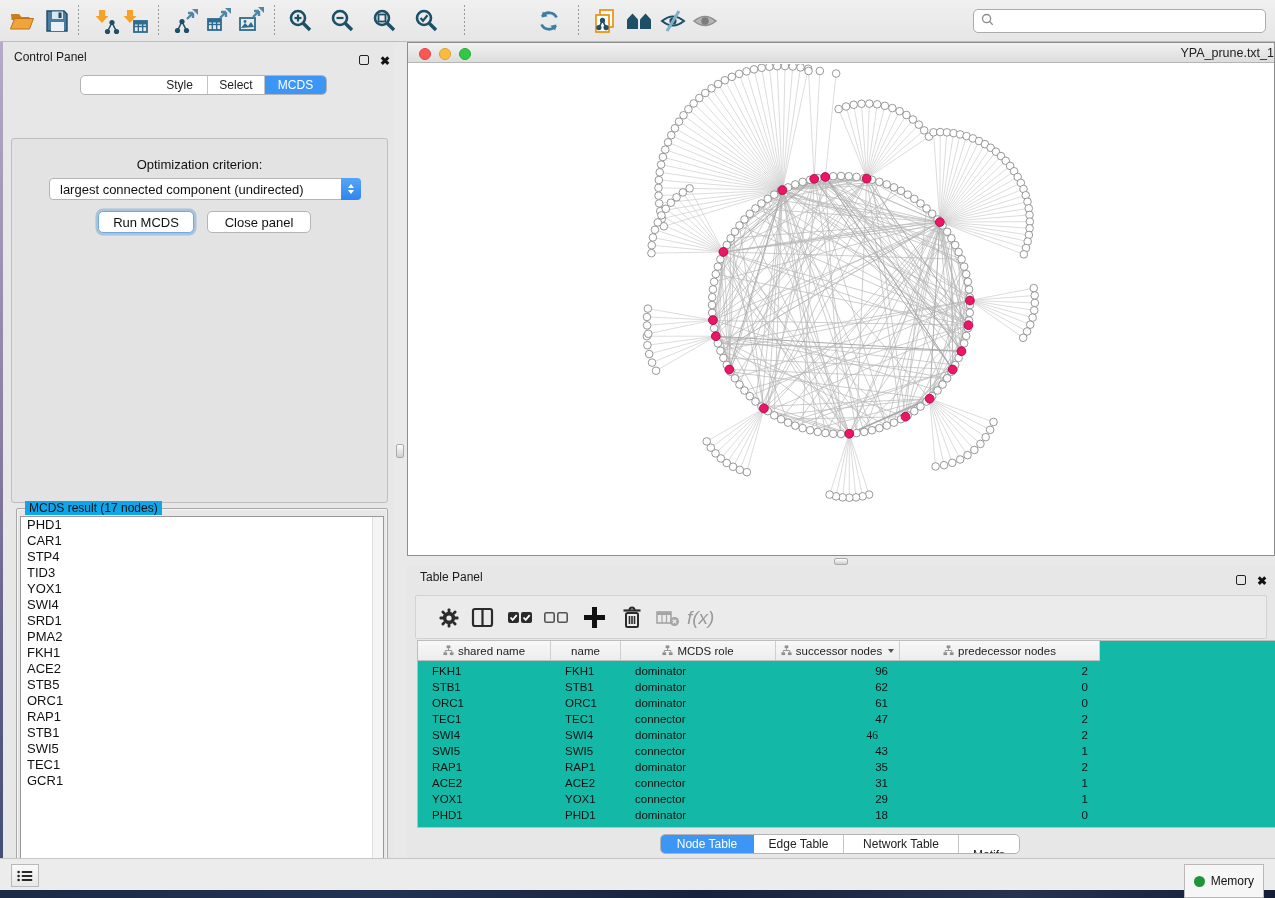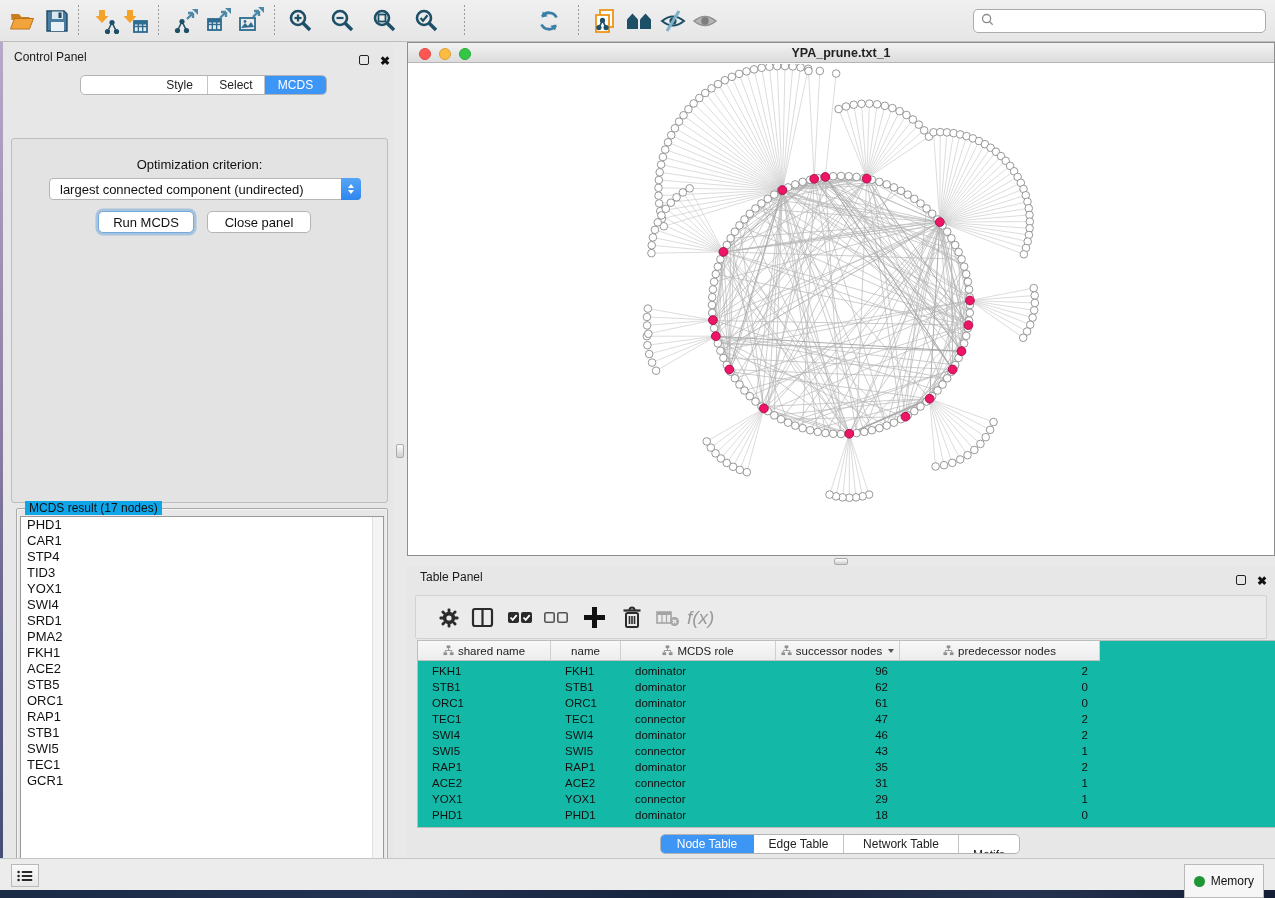--- a/index.html
+++ b/index.html
@@ -49,21 +49,21 @@
   
   #vsplit{left:393px;top:42px;width:14px;height:816px;background:#e9e9e9;}
   #vsplit .handle{position:absolute;left:3px;top:402px;width:8px;height:14px;background:linear-gradient(#fdfdfd,#cfcfcf);border:1px solid #aaa;border-radius:2px;}
   #hsplit{left:407px;top:556px;width:868px;height:10px;background:#e9e9e9;}
   #hsplit .handle{position:absolute;left:427px;top:2px;width:14px;height:7px;background:linear-gradient(#fdfdfd,#cfcfcf);border:1px solid #aaa;border-radius:2px;}
 
   
   #net-frame{left:407px;top:42px;width:868px;height:514px;border:1px solid #8e8e8e;background:#fff;}
   #net-titlebar{position:absolute;left:0;top:0;width:100%;height:20px;background:linear-gradient(#f2f2f2,#dcdcdc);border-bottom:1px solid #b5b5b5;}
   .light{position:absolute;top:4.5px;width:12px;height:12px;border-radius:50%;}
-  #net-title{position:absolute;width:100%;text-align:center;top:3px;font-size:12.5px;color:#222;font-weight:bold;}
+  #net-title{position:absolute;width:100%;text-align:right;top:3px;font-size:12.5px;color:#222;}
   #net-canvas{position:absolute;left:0;top:21px;}
 
   
   #table-panel{left:407px;top:566px;width:868px;height:292px;background:#e7e7e7;}
   #tp-toolbar{position:absolute;left:8px;top:29px;width:852px;height:44px;background:#ebebeb;border:1px solid #d2d2d2;border-radius:2px;}
   .tpicon{position:absolute;top:7px;height:30px;display:flex;align-items:center;cursor:pointer;}
   #tbl{position:absolute;left:10px;top:74px;width:874px;height:188px;background:#14b8a6;border:1px solid #bdbdbd;overflow:hidden;}
   #tbl-header{position:absolute;left:0;top:0;height:20px;display:flex;}
   .hcell{height:20px;background:linear-gradient(#f8f8f8,#ededed);border-right:1px solid #cfcfcf;border-bottom:1px solid #c0c0c0;display:flex;align-items:center;font-size:11.5px;color:#222;justify-content:center;gap:4px;position:relative;}
   .sort-dn{width:0;height:0;border-left:3.5px solid transparent;border-right:3.5px solid transparent;border-top:4.5px solid #555;margin-left:2px;}
@@ -1103,21 +1103,21 @@
             <div class="tcell" style="left: 14px;">TEC1</div>
             <div class="tcell" style="left: 147px;">TEC1</div>
             <div class="tcell" style="left: 217px;">connector</div>
             <div class="tcell" style="left: 358px; width: 112px; text-align: right;">47</div>
             <div class="tcell" style="left: 482px; width: 188px; text-align: right;">2</div>
           </div>
           <div class="trow" style="top: 86px; width: 840px;">
             <div class="tcell" style="left: 14px;">SWI4</div>
             <div class="tcell" style="left: 147px;">SWI4</div>
             <div class="tcell" style="left: 217px;">dominator</div>
-            <div class="tcell" style="left: 358px; width: 112px; text-align: right;">46</div>
+            <div class="tcell" style="left: 348px; width: 112px; text-align: right; font-family: Liberation Serif, serif;">46</div>
             <div class="tcell" style="left: 482px; width: 188px; text-align: right;">2</div>
           </div>
           <div class="trow" style="top: 102px; width: 840px;">
             <div class="tcell" style="left: 14px;">SWI5</div>
             <div class="tcell" style="left: 147px;">SWI5</div>
             <div class="tcell" style="left: 217px;">connector</div>
             <div class="tcell" style="left: 358px; width: 112px; text-align: right;">43</div>
             <div class="tcell" style="left: 482px; width: 188px; text-align: right;">1</div>
           </div>
           <div class="trow" style="top: 118px; width: 840px;">

